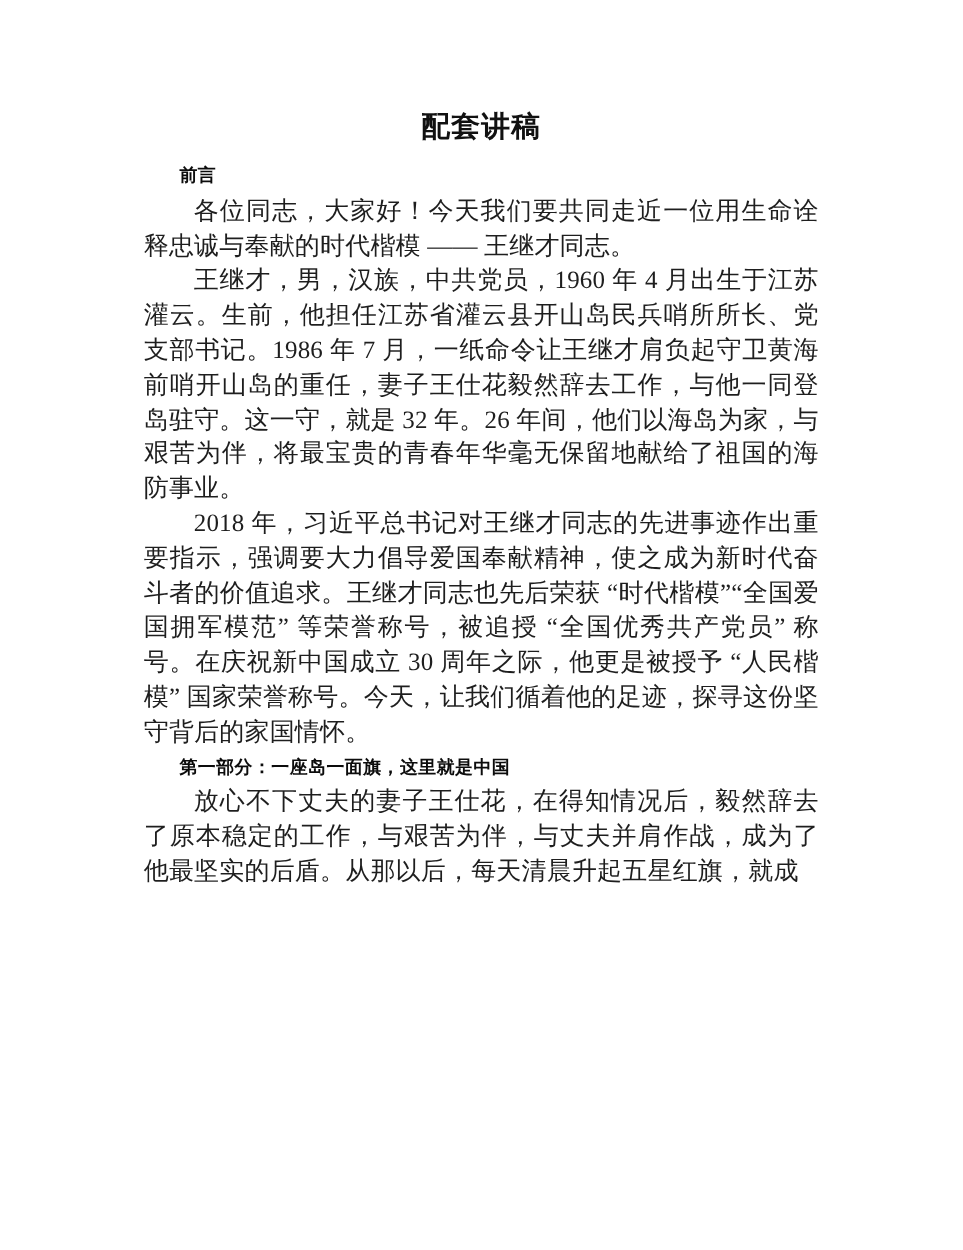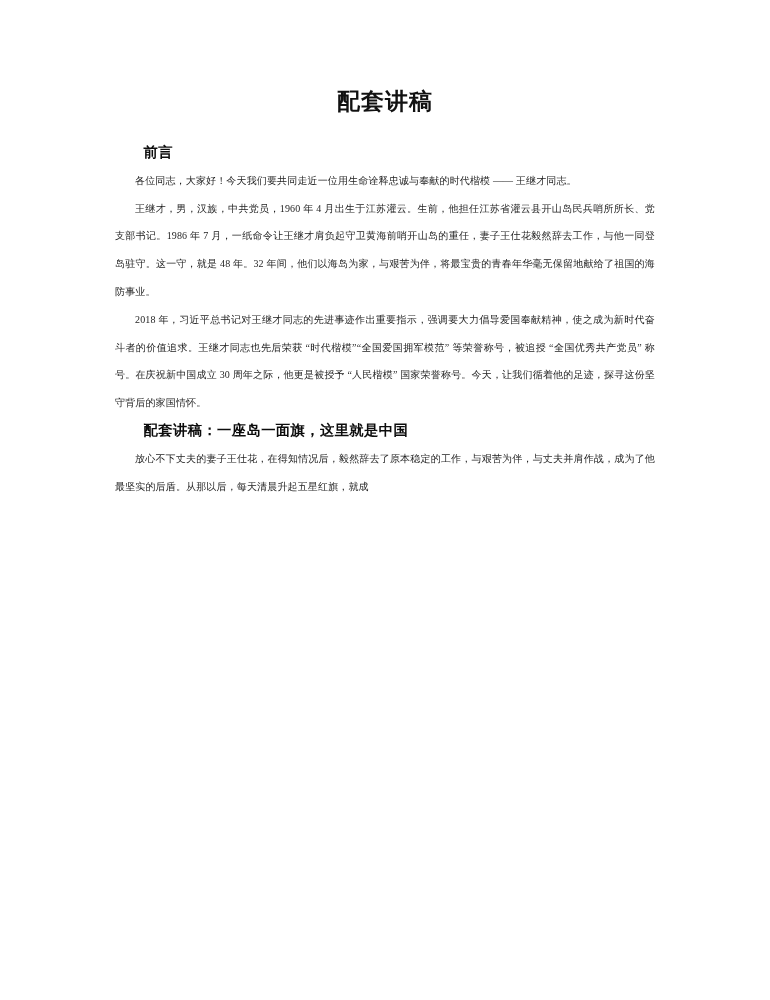--- a/index.html
+++ b/index.html
@@ -37,27 +37,26 @@
     letter-spacing: 1px;
     font-family: "Liberation Serif", "DejaVu Serif", serif;
     color: #111111;
   }
 
   .body-col {
     position: absolute;
     top: 128px;
     left: 115px;
     width: 540px;
-    margin-top: 11px;
   }
 
   p.para {
     margin: 0;
     padding: 0;
-    font-size: 10px;
+    font-size: 20px;
     line-height: 27.8px;
     text-align: justify;
     text-justify: inter-ideograph;
     text-indent: 2em;
     color: #1e1e1e;
     letter-spacing: 0.15px;
   }
 
   p.heading {
     margin: 0;
@@ -75,19 +74,19 @@
 <body>
 
 <div class="page">
 
   <h1 class="doc-title">配套讲稿</h1>
 
   <div class="body-col">
 
   <p class="heading">前言</p>
       <p class="para">各位同志，大家好！今天我们要共同走近一位用生命诠释忠诚与奉献的时代楷模 —— 王继才同志。</p>
-      <p class="para">王继才，男，汉族，中共党员，1960 年 4 月出生于江苏灌云。生前，他担任江苏省灌云县开山岛民兵哨所所长、党支部书记。1986 年 7 月，一纸命令让王继才肩负起守卫黄海前哨开山岛的重任，妻子王仕花毅然辞去工作，与他一同登岛驻守。这一守，就是 48 年。32 年间，他们以海岛为家，与艰苦为伴，将最宝贵的青春年华毫无保留地献给了祖国的海防事业。</p>
+      <p class="para">王继才，男，汉族，中共党员，1960 年 4 月出生于江苏灌云。生前，他担任江苏省灌云县开山岛民兵哨所所长、党支部书记。1986 年 7 月，一纸命令让王继才肩负起守卫黄海前哨开山岛的重任，妻子王仕花毅然辞去工作，与他一同登岛驻守。这一守，就是 32 年。26 年间，他们以海岛为家，与艰苦为伴，将最宝贵的青春年华毫无保留地献给了祖国的海防事业。</p>
       <p class="para">2018 年，习近平总书记对王继才同志的先进事迹作出重要指示，强调要大力倡导爱国奉献精神，使之成为新时代奋斗者的价值追求。王继才同志也先后荣获 “时代楷模”“全国爱国拥军模范” 等荣誉称号，被追授 “全国优秀共产党员” 称号。在庆祝新中国成立 30 周年之际，他更是被授予 “人民楷模” 国家荣誉称号。今天，让我们循着他的足迹，探寻这份坚守背后的家国情怀。</p>
-      <p class="heading">配套讲稿：一座岛一面旗，这里就是中国</p>
+      <p class="heading">第一部分：一座岛一面旗，这里就是中国</p>
       <p class="para">放心不下丈夫的妻子王仕花，在得知情况后，毅然辞去了原本稳定的工作，与艰苦为伴，与丈夫并肩作战，成为了他最坚实的后盾。从那以后，每天清晨升起五星红旗，就成</p>
     </div>
 
 </div>
 
 </body></html>

